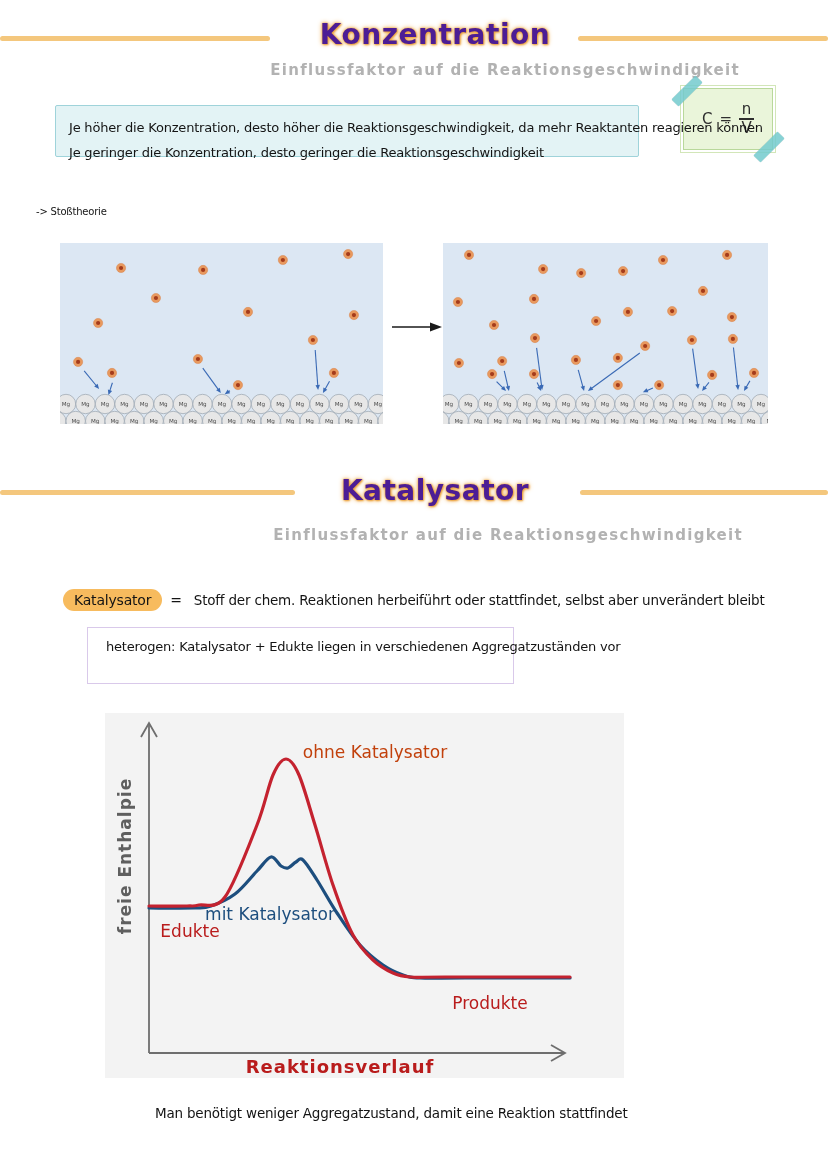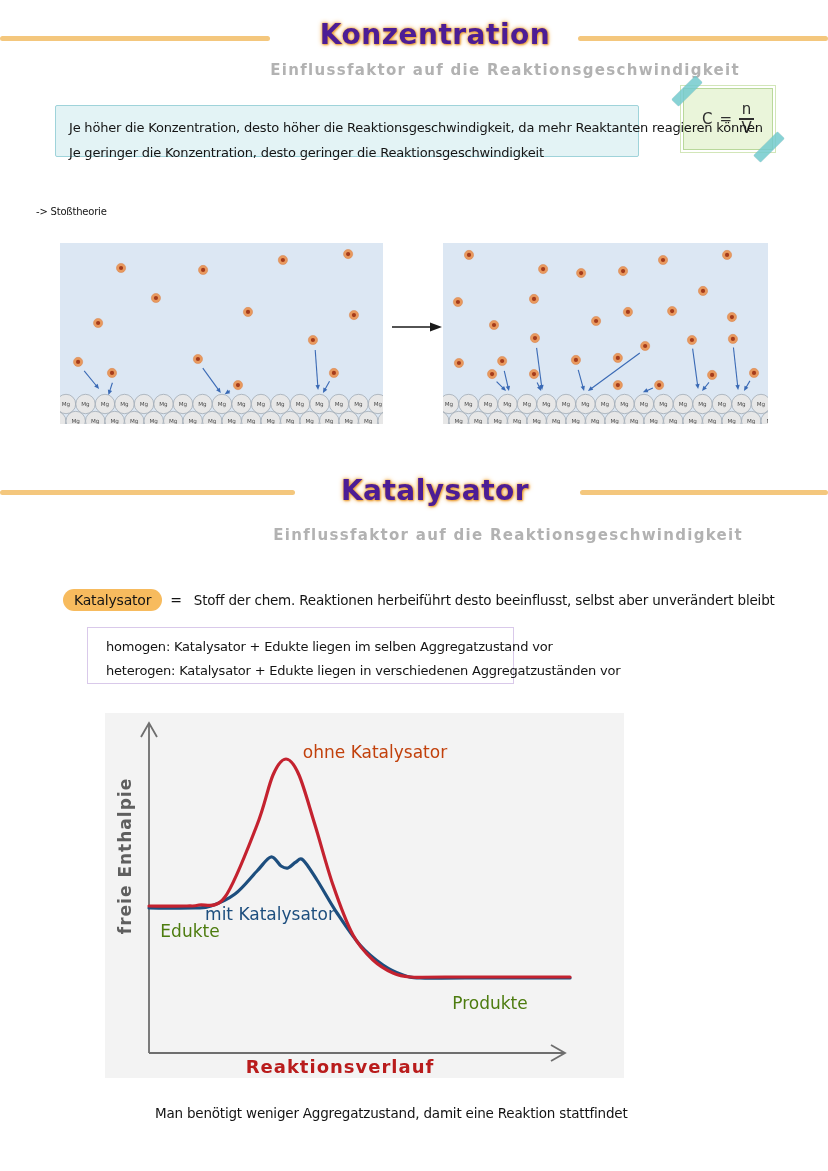--- a/index.html
+++ b/index.html
@@ -40,21 +40,21 @@
   .between-arrow{position:absolute;left:392px;top:320px;width:50px;height:14px;}
   .def-row{position:absolute;left:63px;top:589px;display:flex;align-items:center;gap:8px;white-space:nowrap;}
   .pill{background:var(--highlight,#f7bb5e);border-radius:11px;padding:3px 11px;font-size:14px;}
   .def-eq{font-size:14px;}
   .def-text{font-size:13.5px;margin-left:4px;}
   .types-box{position:absolute;left:87px;top:627px;width:427px;height:57px;box-sizing:border-box;
         background:#fff;border:1px solid #d9c9ea;padding:7px 0 0 18px;}
   .types-box .line{font-size:13px;line-height:24px;white-space:nowrap;}
   .chart{position:absolute;left:105px;top:713px;width:519px;height:365px;background:#f3f3f3;}
   .chart svg{position:absolute;left:0;top:0;width:100%;height:100%;}
-  .chart-label{position:absolute;font-size:17px;color:#4d7c0f;text-align:center;white-space:nowrap;}
+  .chart-label{position:absolute;font-size:17px;color:#b91c1c;text-align:center;white-space:nowrap;}
   #lab-ohne{left:195px;top:29px;width:150px;}
   #lab-mit{left:95px;top:191px;width:140px;}
   #lab-edukte{left:39px;top:208px;width:92px;}
   #lab-produkte{left:334px;top:280px;width:102px;}
   .xlabel{position:absolute;left:115px;top:343px;width:240px;text-align:center;font-size:18px;
         font-weight:bold;color:#b91c1c;letter-spacing:1px;white-space:nowrap;}
   .ylabel{position:absolute;left:-60px;top:133px;width:160px;height:20px;text-align:center;
         font-size:17px;font-weight:bold;color:#5f5f5f;letter-spacing:1px;transform:rotate(-90deg);white-space:nowrap;}
   .note{position:absolute;left:155px;top:1105px;width:440px;text-align:center;font-size:13.5px;white-space:nowrap;}
 </style>
@@ -363,25 +363,24 @@
     </svg>
 
   <div class="hr-line" id="line2l"></div>
   <h1 class="big-title" id="title2">Katalysator</h1>
   <div class="hr-line" id="line2r"></div>
   <div class="subtitle" id="sub2">Einflussfaktor auf die Reaktionsgeschwindigkeit</div>
 
   <div class="def-row">
     <span class="pill hw">Katalysator</span>
     <span class="def-eq hw">=</span>
-    <span class="def-text hw">Stoff der chem. Reaktionen herbeiführt desto beeinflusst, selbst aber unverändert bleibt</span>
+    <span class="def-text hw">Stoff der chem. Reaktionen herbeiführt oder stattfindet, selbst aber unverändert bleibt</span>
   </div>
 
   <div class="types-box">
-    <div class="hw line">homogen: Katalysator + Edukte liegen im selben Aggregatzustand vor</div>
     <div class="hw line">heterogen: Katalysator + Edukte liegen in verschiedenen Aggregatzuständen vor</div>
   </div>
 
   <div class="chart">
     <svg viewBox="0 0 519 365">
         <line x1="44" y1="340" x2="44" y2="10" stroke="#6e6e6e" stroke-width="1.8" fill="none"></line>
         <line x1="44" y1="340" x2="460" y2="340" stroke="#6e6e6e" stroke-width="1.8" fill="none"></line>
         <polyline points="36,24 44,10 52,24" stroke="#6e6e6e" stroke-width="1.8" fill="none"></polyline>
         <polyline points="446,332 460,340 446,348" stroke="#6e6e6e" stroke-width="1.8" fill="none"></polyline>
         <path d="M44,195C51.7,195.0 79.7,195.3 90,195C100.3,194.7 99.3,195.3 106,193C112.7,190.7 122.3,186.8 130,181C137.7,175.2 146.0,164.2 152,158C158.0,151.8 162.0,144.8 166,144C170.0,143.2 173.2,151.2 176,153C178.8,154.8 180.5,155.7 183,155C185.5,154.3 188.5,150.3 191,149C193.5,147.7 194.5,144.0 198,147C201.5,150.0 206.3,158.2 212,167C217.7,175.8 224.8,189.2 232,200C239.2,210.8 247.3,223.3 255,232C262.7,240.7 270.8,247.0 278,252C285.2,257.0 291.8,259.8 298,262C304.2,264.2 304.7,264.5 315,265C325.3,265.5 335.0,265.0 360,265C385.0,265.0 447.5,265.0 465,265" fill="none" stroke="#1d4e7e" stroke-width="3.2" stroke-linecap="round" stroke-linejoin="round"></path>

